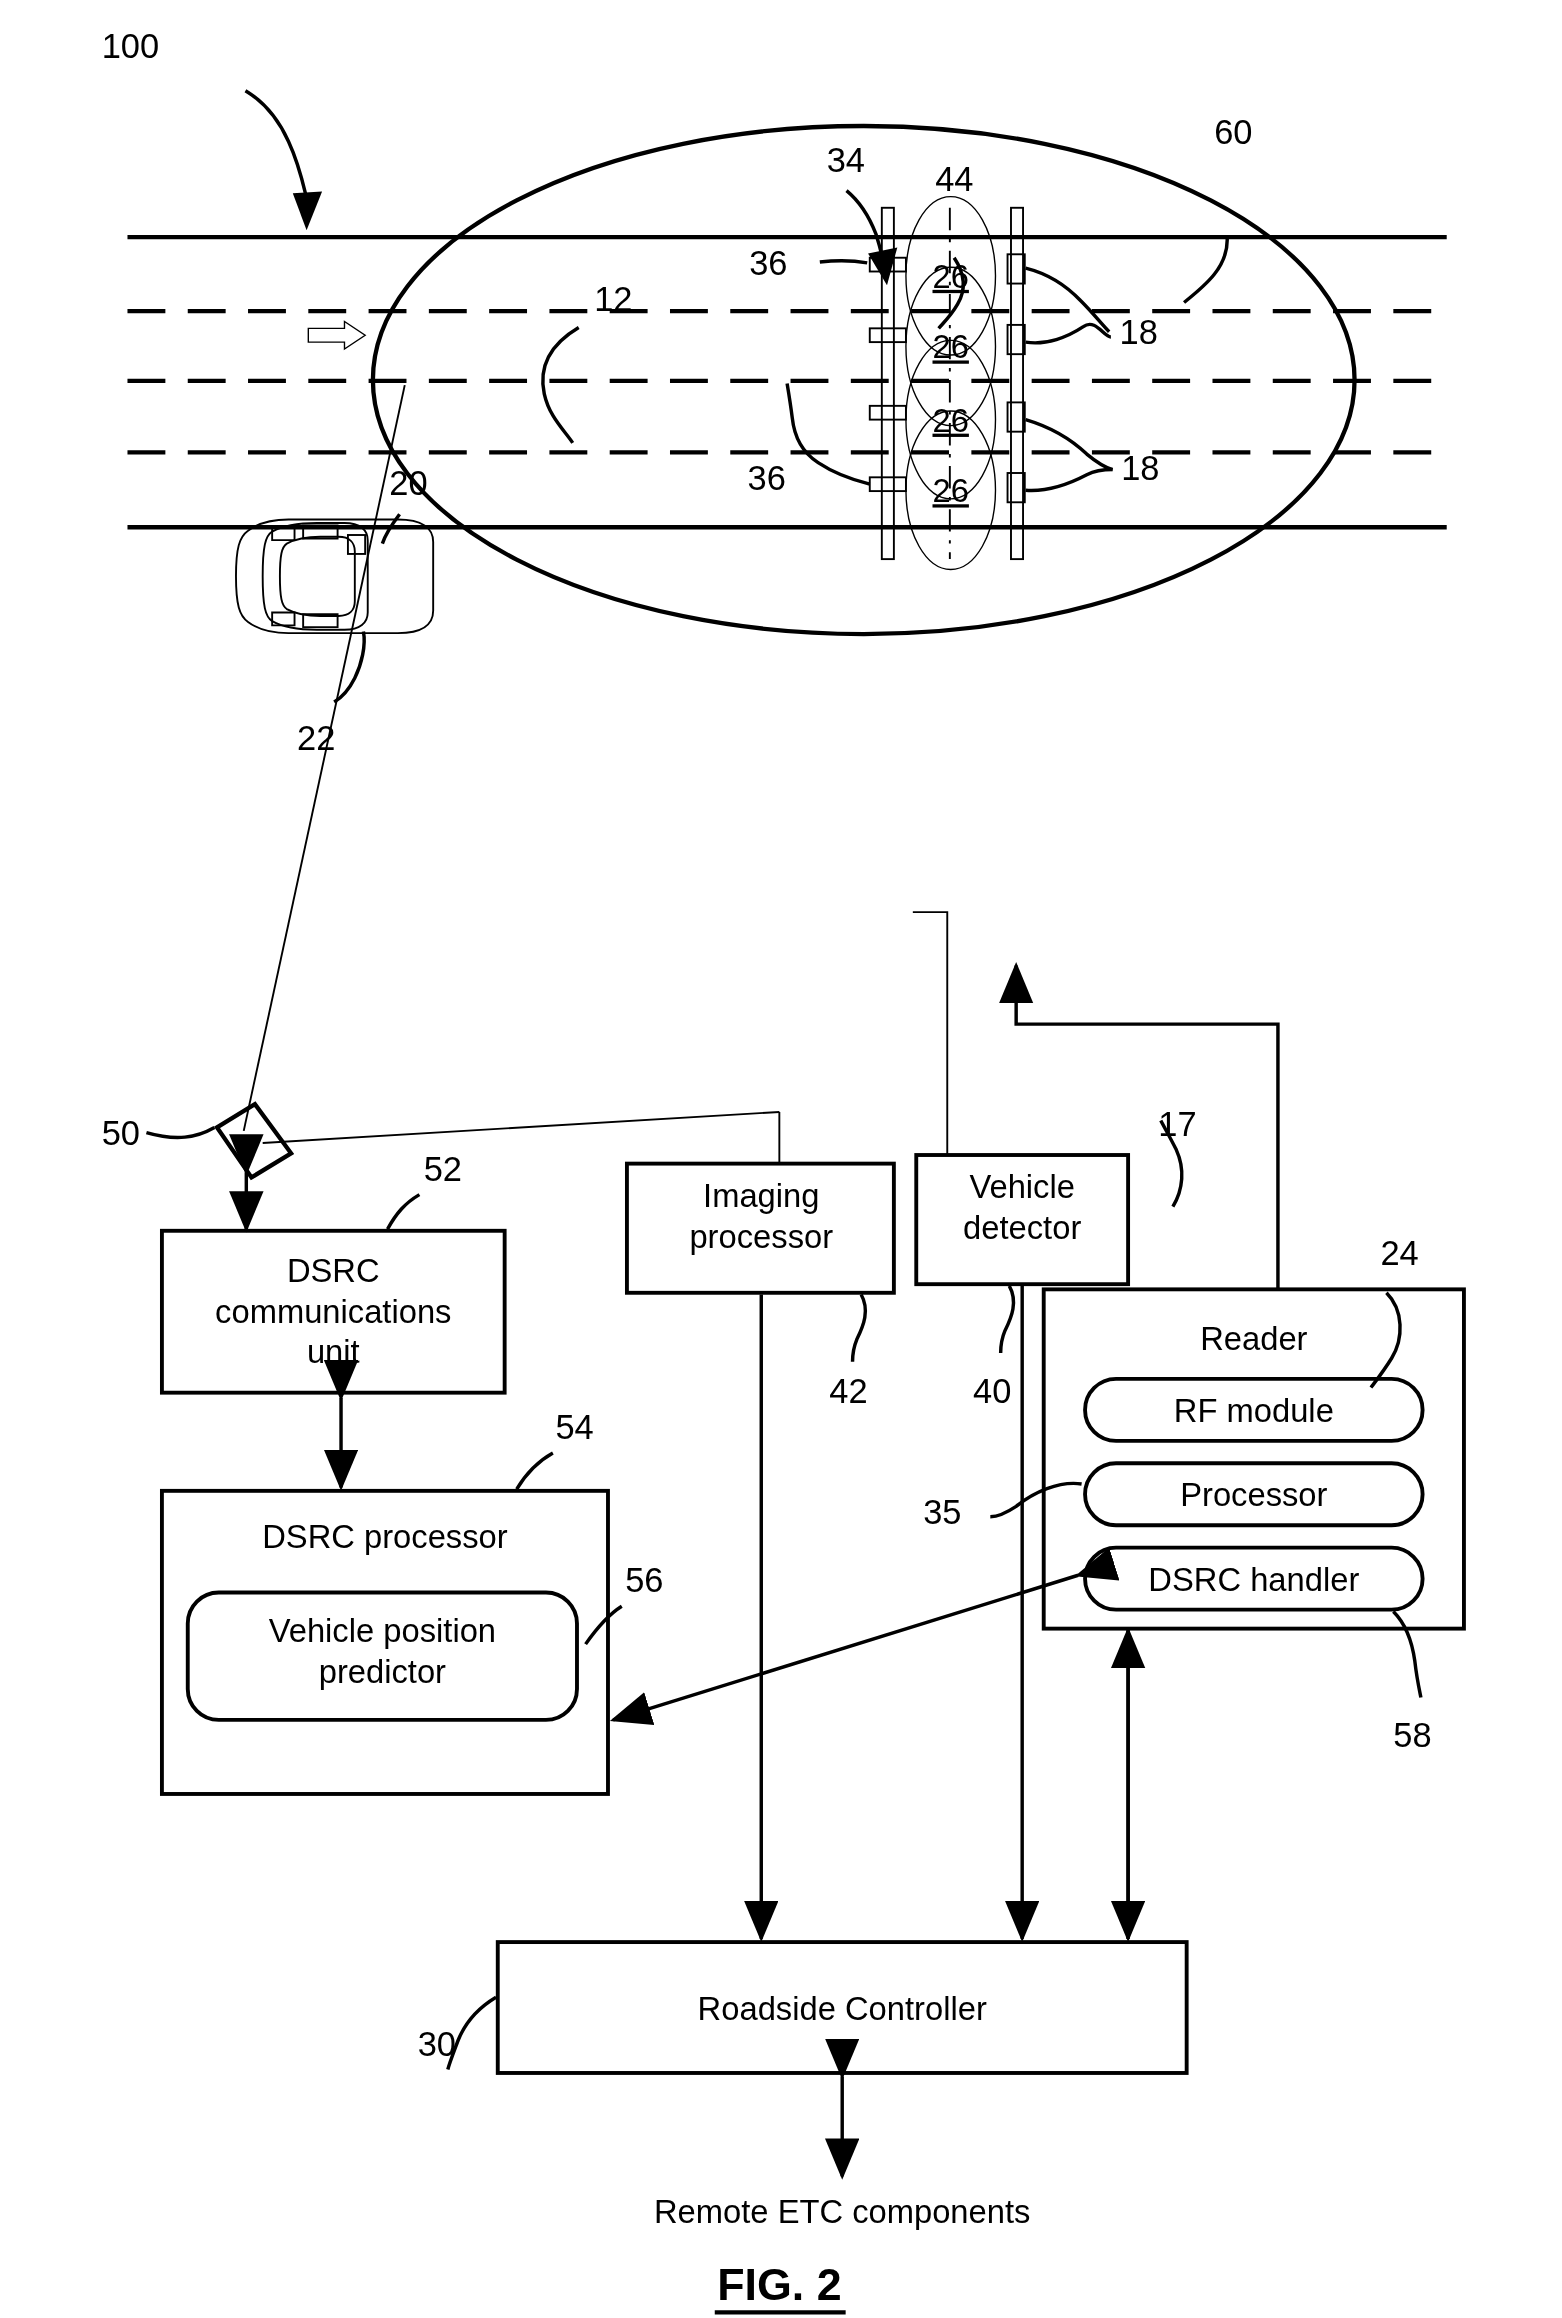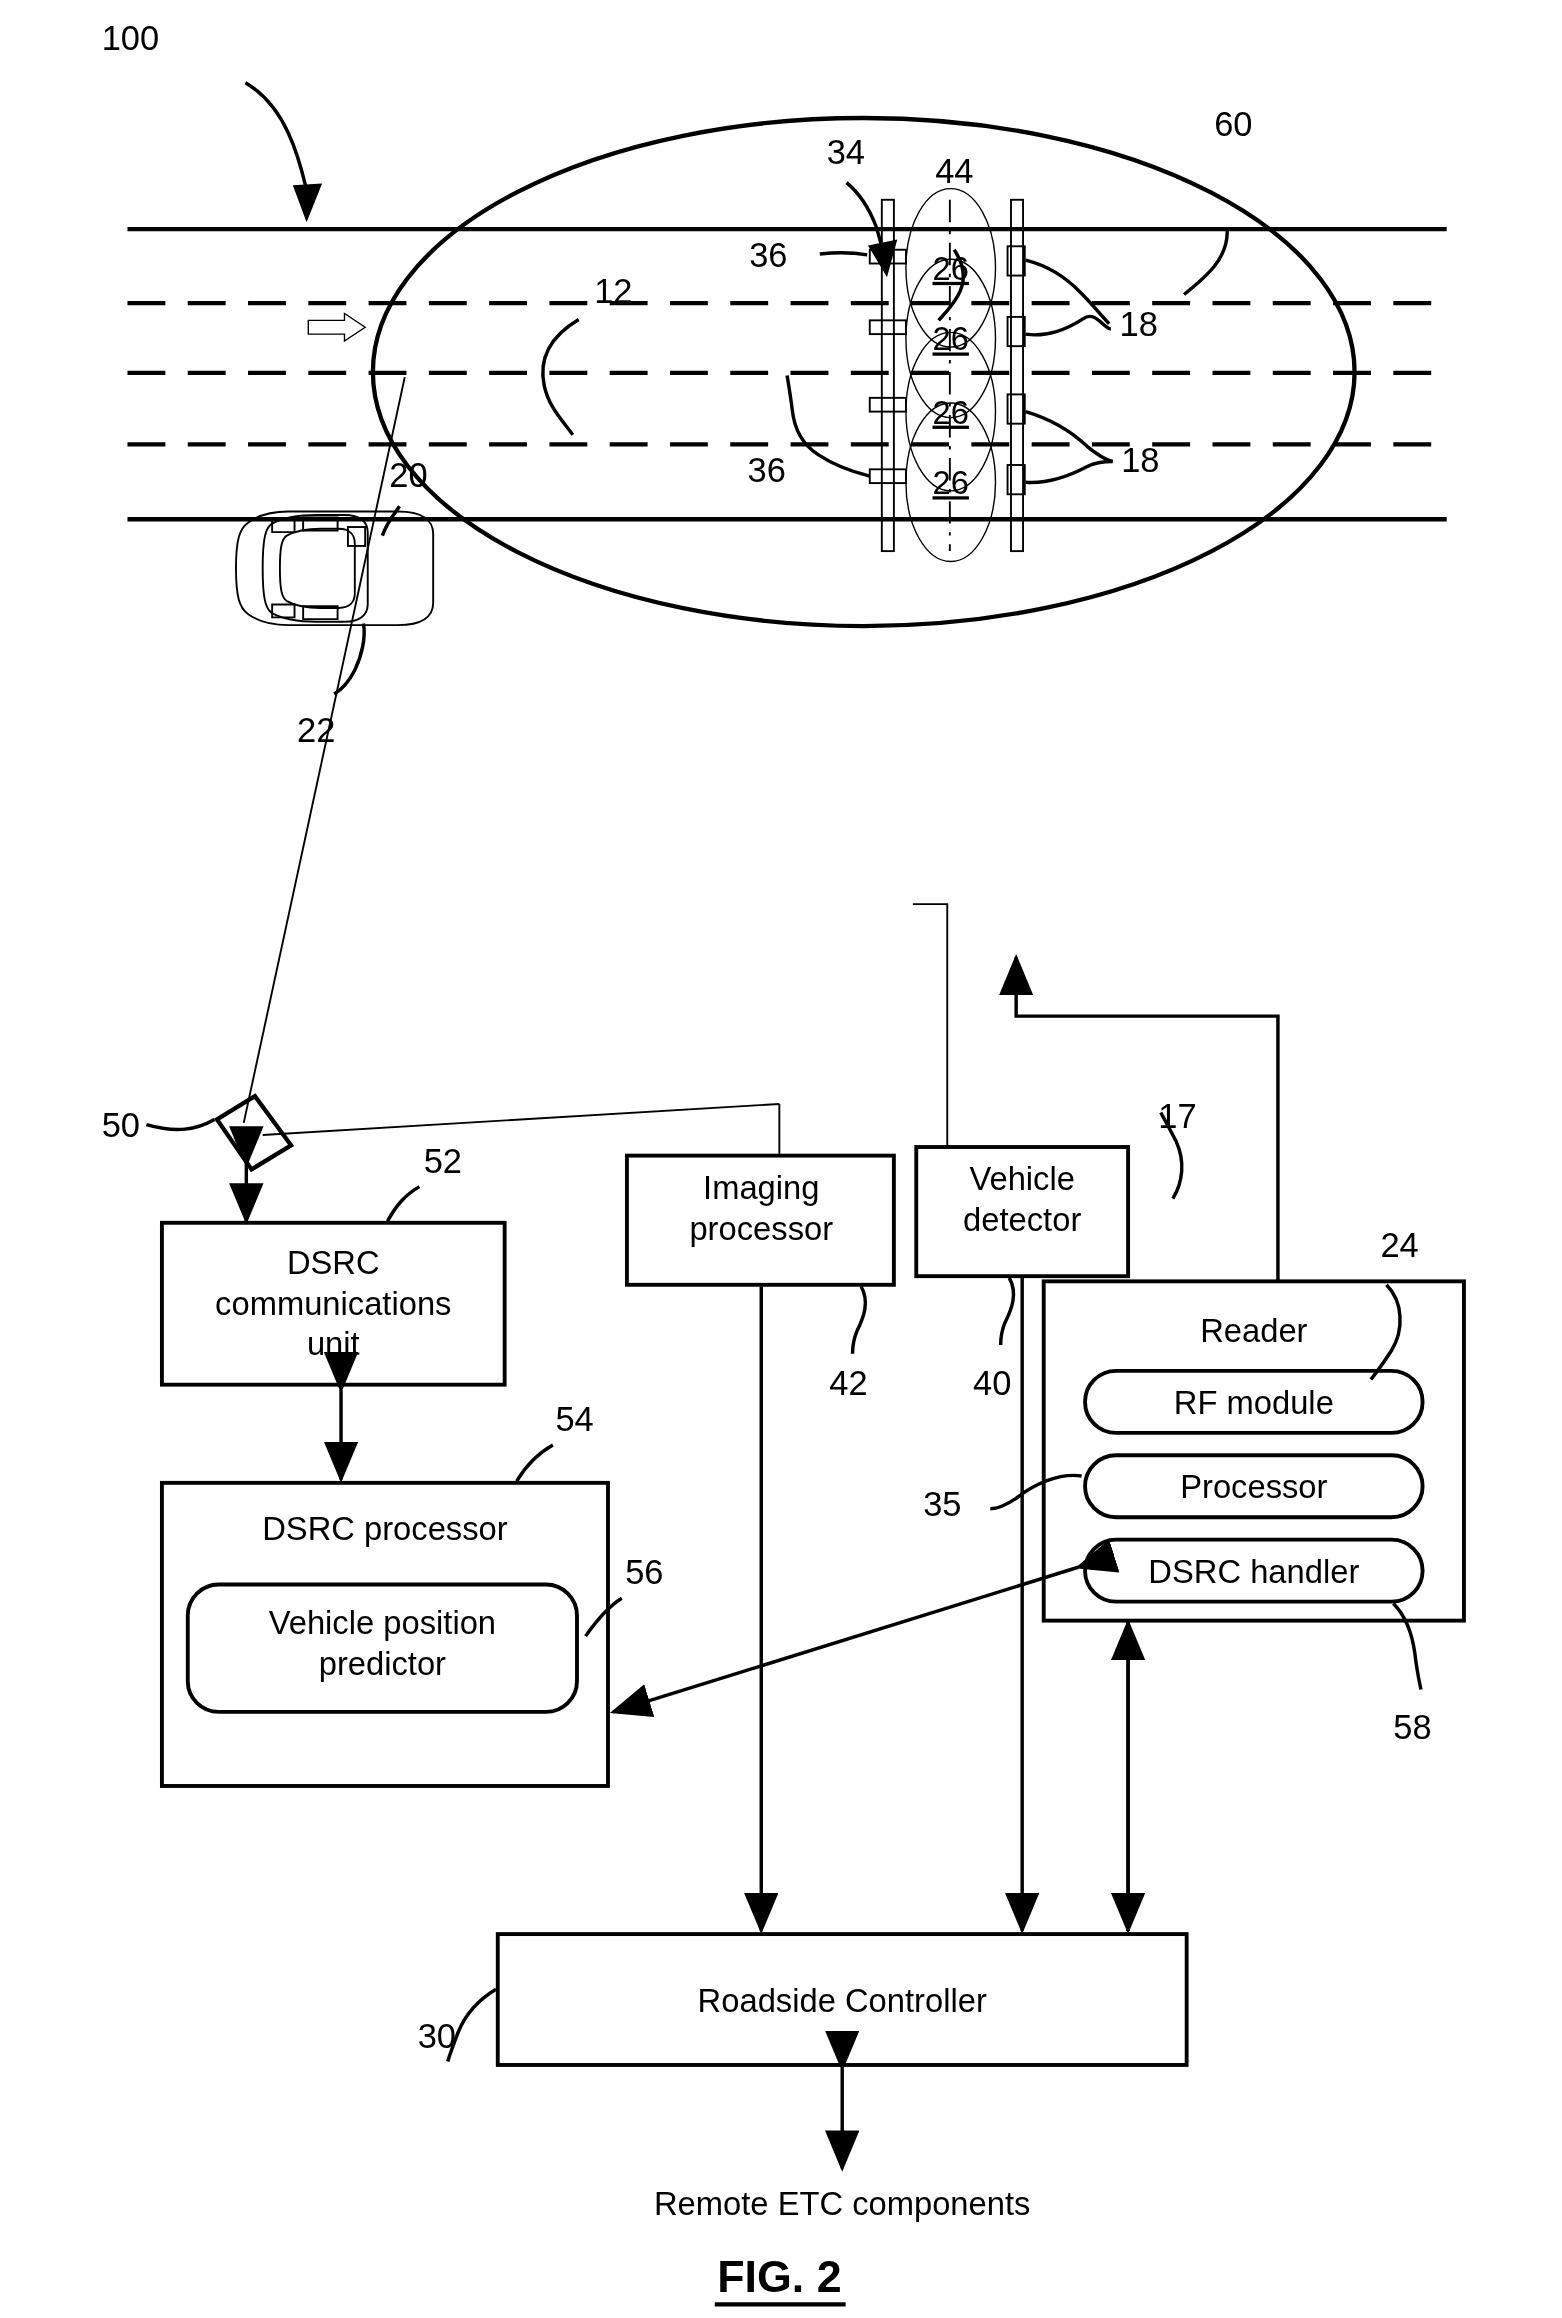--- a/index.html
+++ b/index.html
@@ -1,18 +1,18 @@
 <!DOCTYPE html>
 <html style="font-size:13.8px"><head>
 <meta charset="utf-8">
 <style>
   html,body{margin:0;padding:0;background:#fff;}
   body{width:1563px;height:2319px;position:relative;overflow:hidden;
        font-family:"Liberation Sans", sans-serif;color:#000;}
-  #figure{position:absolute;left:0;top:0;width:1563px;height:2032px;}
+  #figure{position:absolute;left:0;top:8px;width:1563px;height:2032px;}
   svg{position:absolute;left:0;top:0;width:1563px;height:2319px;}
   .ref{font-size:40px;fill:#000;font-family:"Liberation Sans",sans-serif;}
   .boxlabel{font-size:38px;fill:#000;font-family:"Liberation Sans",sans-serif;text-anchor:middle;}
   .antlabel{font-size:38px;fill:#000;font-family:"Liberation Sans",sans-serif;
             text-anchor:middle;text-decoration:underline;}
   .figcap{font-size:52px;fill:#000;font-weight:bold;font-family:"Liberation Sans",sans-serif;
           text-anchor:middle;}
   .thick{stroke:#000;stroke-width:5;fill:none;}
   .med{stroke:#000;stroke-width:4;fill:none;}
   .thin{stroke:#000;stroke-width:2.2;fill:none;}

